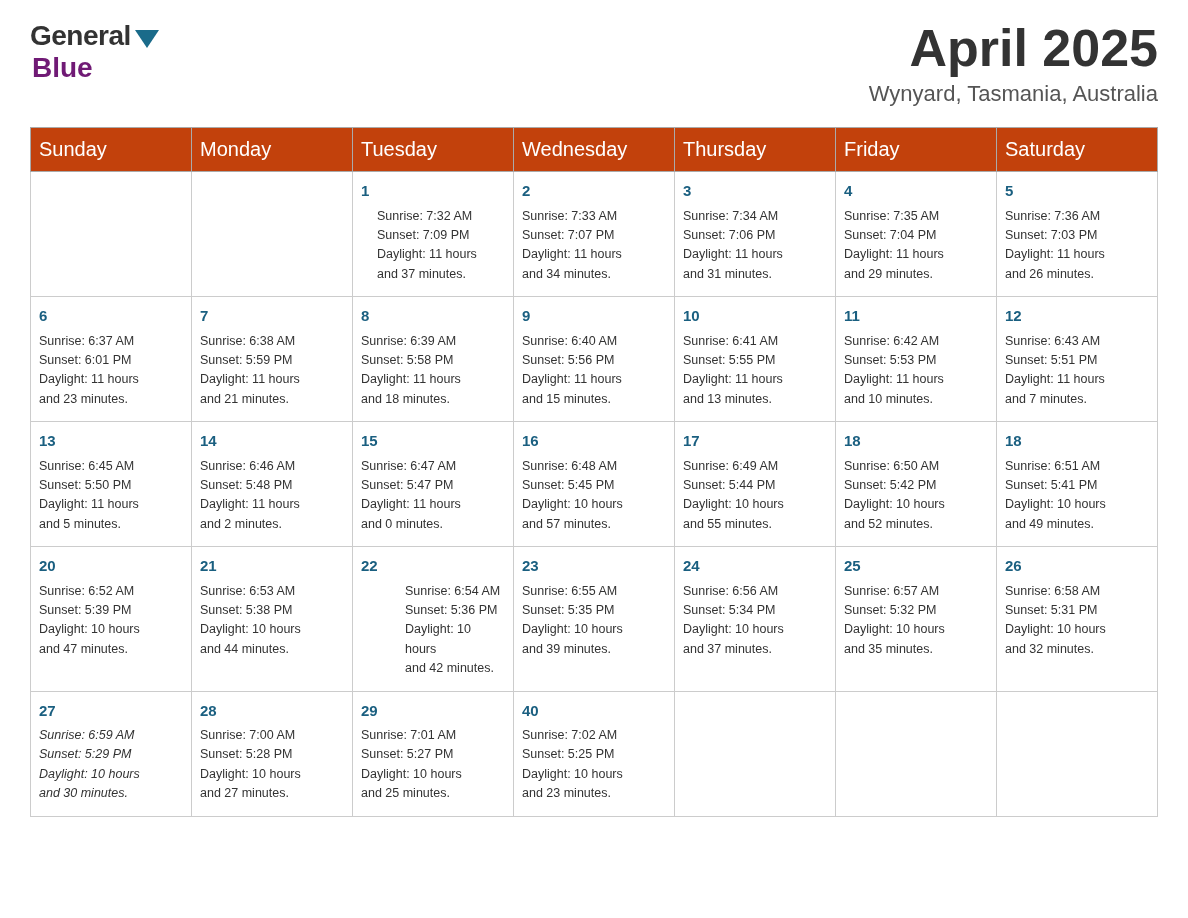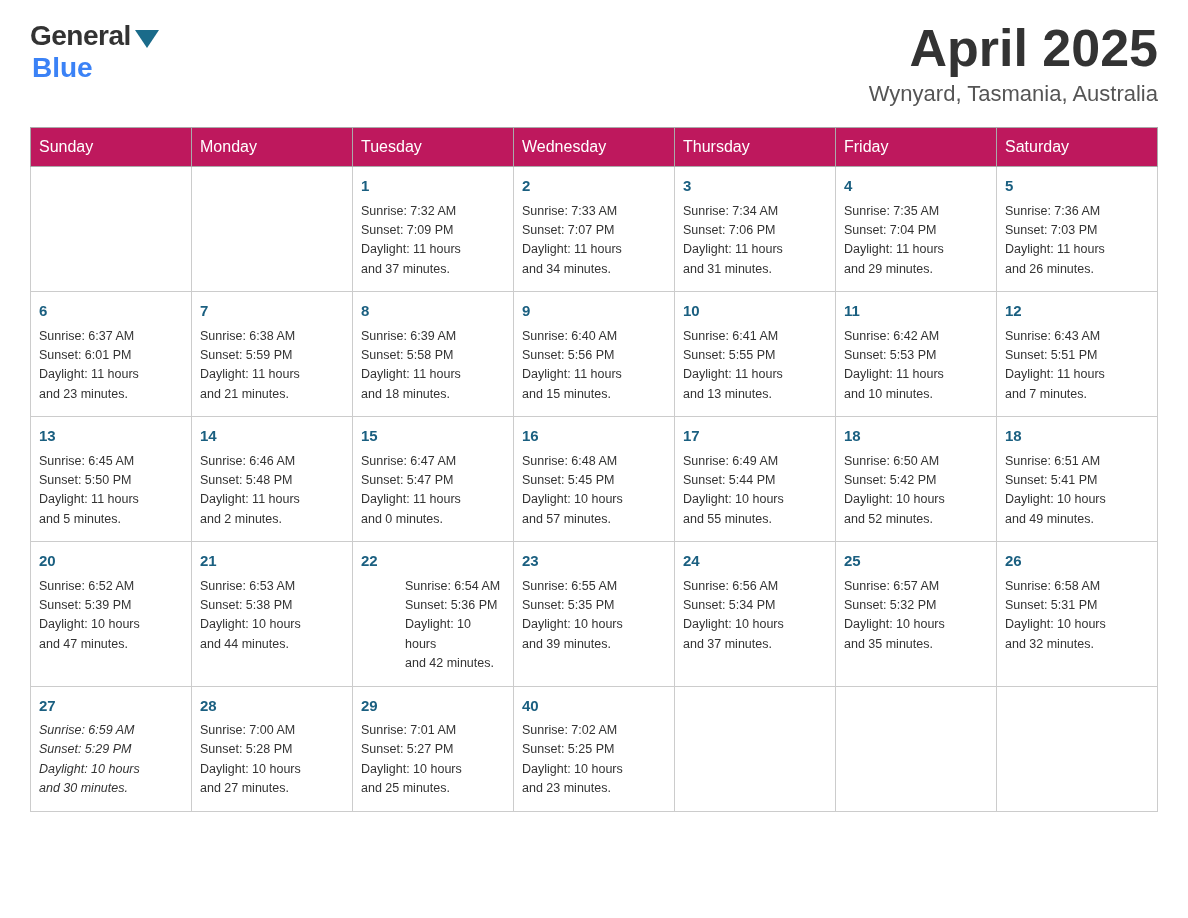--- a/index.html
+++ b/index.html
@@ -37,21 +37,21 @@
       height: 0;
       border-left: 12px solid transparent;
       border-right: 12px solid transparent;
       border-top: 18px solid #1a6b8a;
       margin-left: 4px;
       margin-top: 6px;
     }
     .logo-blue {
       font-size: 28px;
       font-weight: bold;
-      color: #3b82f6;
+      color: #701a75;
       margin-left: 2px;
     }
     .title-section {
       text-align: right;
     }
     .month-year {
       font-size: 52px;
       font-weight: bold;
       color: #333;
       line-height: 1.1;
@@ -60,24 +60,24 @@
       font-size: 22px;
       color: #555;
       margin-top: 4px;
     }
     .calendar {
       width: 100%;
       border-collapse: collapse;
       border: 1px solid #999;
     }
     .calendar th {
-      background-color: #be185d;
+      background-color: #c2410c;
       color: #fff;
       padding: 10px 8px;
-      font-size: 16px;
+      font-size: 20px;
       font-weight: normal;
       text-align: left;
       border: 1px solid #aaa;
     }
     .calendar td {
       vertical-align: top;
       padding: 8px 8px 12px 8px;
       border: 1px solid #ccc;
       width: 14.28%;
       font-size: 13px;
@@ -128,21 +128,21 @@
         <th>Friday</th>
         <th>Saturday</th>
       </tr>
   </thead>
   <tbody id="calendar-body">
   <tr>
         <td class="empty"></td>
         <td class="empty"></td>
         <td>
           <span class="day-num">1</span>
-          <div class="day-info" style="white-space: pre-line;">Sunrise: 7:32 AM
+          <div class="day-info" style="white-space: pre-line; margin-left: 16px;">Sunrise: 7:32 AM
 Sunset: 7:09 PM
 Daylight: 11 hours
 and 37 minutes.</div>
         </td>
         <td>
           <span class="day-num">2</span>
           <div class="day-info" style="white-space: pre-line;">Sunrise: 7:33 AM
 Sunset: 7:07 PM
 Daylight: 11 hours
 and 34 minutes.</div>

